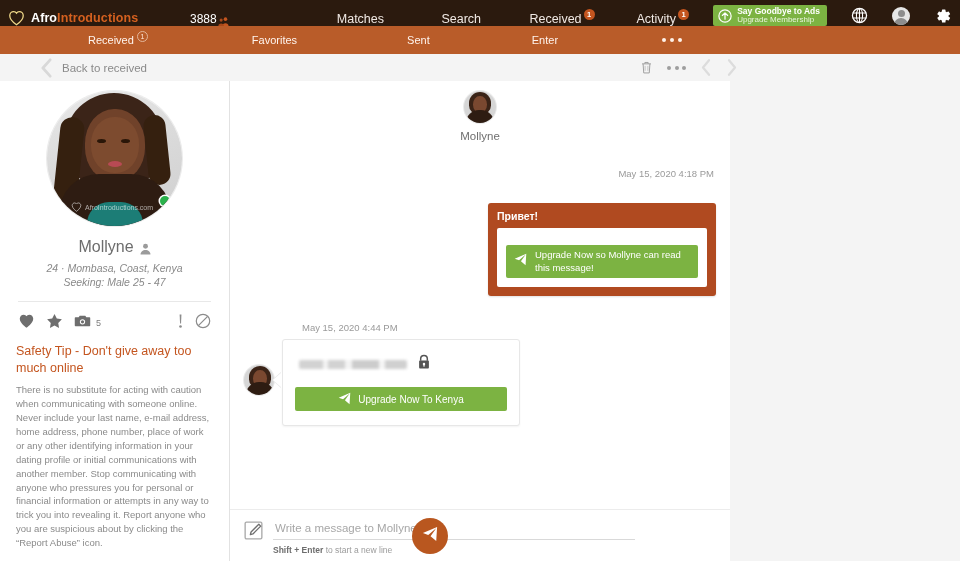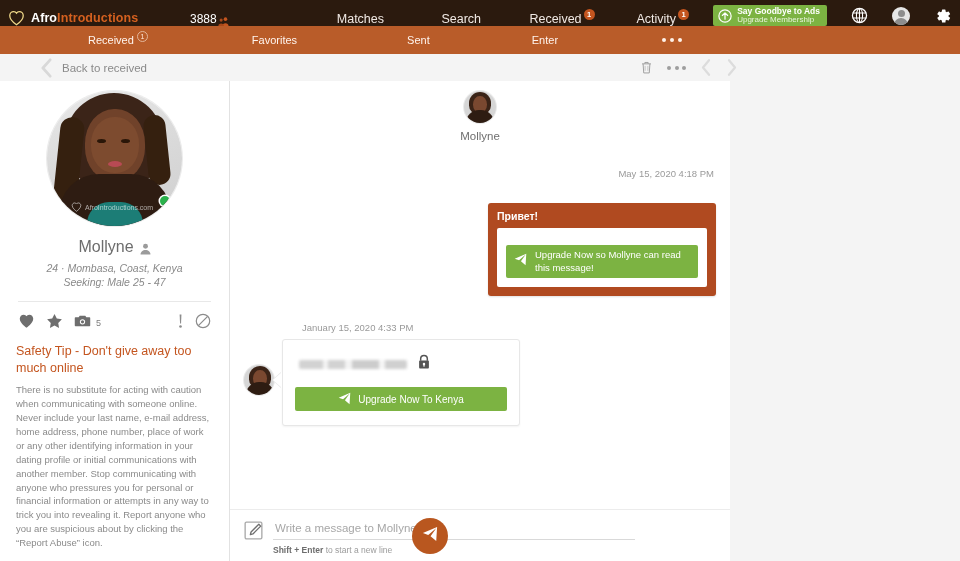--- a/index.html
+++ b/index.html
@@ -453,21 +453,21 @@
                     <path d="M17 1L1 8l6 2.2L16.2 2.2 9.6 11.5 16 17z" fill="#ffffff"></path>
                   </svg>
                 </span>
                 <span>Upgrade Now so Mollyne can read this message!</span>
               </div>
             </div>
           </div>
         </div>
 
         <div class="msg-row left">
-          <div class="msg-time">January 15, 2020 4:33 PM</div>
+          <div class="msg-time">May 15, 2020 4:44 PM</div>
           <div class="msg-in-wrap">
             <div class="in-av">
               <div class="mini-hair"></div>
                 <div class="mini-face"></div>
                 <div class="mini-body"></div>
             </div>
             <div class="tail"></div>
             <div class="bubble-in">
               <div class="blur-line-row">
                 <span class="blur-line"></span>

